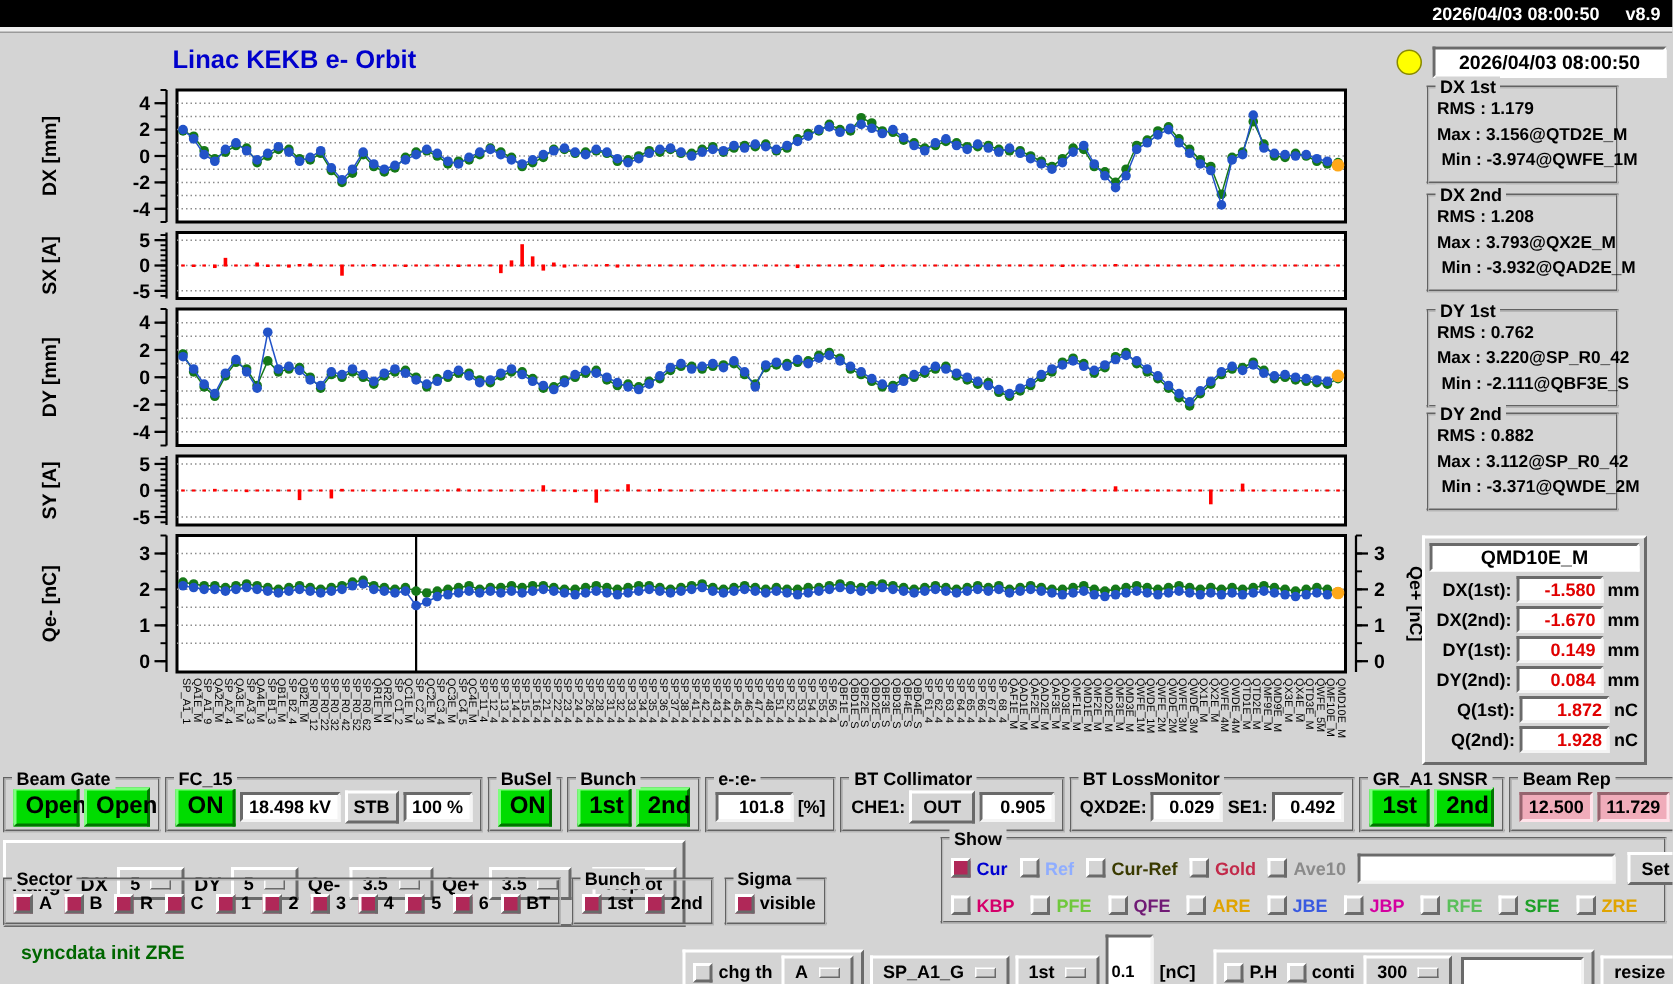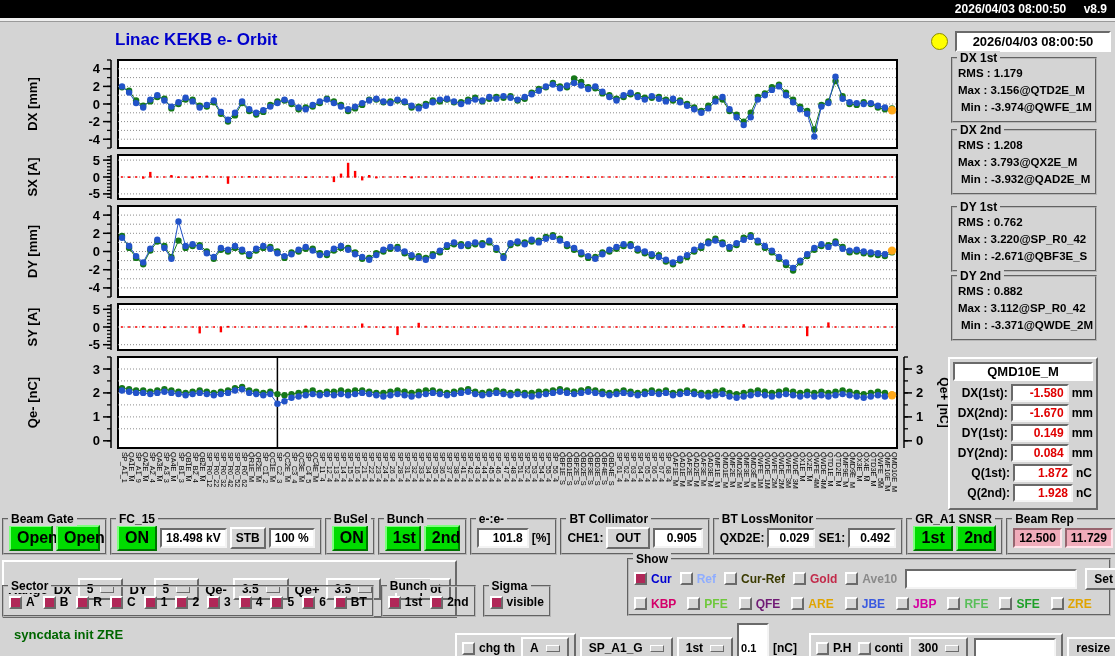--- a/index.html
+++ b/index.html
@@ -30,21 +30,21 @@
   .grp{position:relative;border:2px groove #b6b6b6;padding:6px 5px 3px;box-sizing:border-box}
   .glabel{position:absolute;top:-8px;left:4px;background:var(--bg,#d4d4d4);padding:0 3px;font-size:12px;line-height:14px;white-space:nowrap}
   .cb{display:inline-flex;align-items:center;gap:4px;font-size:13px;white-space:nowrap}
   .cb .ind{width:9px;height:9px;border:2px solid;border-color:#ffffff #6a6a6a #6a6a6a #ffffff;background:var(--bg,#d4d4d4)}
   .cb.on .ind{background:var(--cb_checked,#b02858)}
   .lbl{font-size:12px;white-space:nowrap}
   
   .clockwrap{position:absolute;left:931px;top:31px;display:flex;align-items:center;gap:7px}
   .lamp{width:15px;height:15px;border-radius:50%;background:var(--lamp_yellow,#ffff00);border:1px solid #8a8a00}
   .clockbox{width:148px;text-align:center;font-size:13px;padding:1px 2px}
-  .statgroup{position:absolute;left:951px;width:146px;height:66px;font-size:11.5px}
+  .statgroup{position:absolute;left:951px;width:128px;height:66px;font-size:11.5px}
   .statgroup div{line-height:17px;white-space:nowrap}
   .statline-min{padding-left:3px}
   .bpmpanel{position:absolute;left:948px;top:357px;width:150px;height:153px;
             border:2px solid;border-color:#ffffff #6a6a6a #6a6a6a #ffffff;background:var(--bg,#d4d4d4);box-sizing:border-box;padding:3px}
   .bpmtitle{height:15px;text-align:center;font-size:13px;margin-bottom:2px;padding:0}
   .bpmrow{display:flex;align-items:center;gap:3px;height:20px}
   .bpmrow .rl{width:57px;text-align:right;font-size:12px}
   .bpmrow .rv{width:50px;text-align:right;font-size:12px;color:var(--value_red,#e00000);padding:0 3px;height:14px;line-height:14px}
   .bpmrow .ru{font-size:12px}
   
@@ -1292,21 +1292,21 @@
 <div class="grp statgroup" style="top:129px">
   <span class="glabel">DX 2nd</span>
   <div><span>RMS :</span> <span>1.208</span></div>
   <div><span>Max :</span> <span>3.793@QX2E_M</span></div>
   <div class="statline-min"><span>Min :</span> <span>-3.932@QAD2E_M</span></div>
 </div>
 <div class="grp statgroup" style="top:206px">
   <span class="glabel">DY 1st</span>
   <div><span>RMS :</span> <span>0.762</span></div>
   <div><span>Max :</span> <span>3.220@SP_R0_42</span></div>
-  <div class="statline-min"><span>Min :</span> <span>-2.671@QBF3E_S</span></div>
+  <div class="statline-min"><span>Min :</span> <span>-2.111@QBF3E_S</span></div>
 </div>
 <div class="grp statgroup" style="top:275px">
   <span class="glabel">DY 2nd</span>
   <div><span>RMS :</span> <span>0.882</span></div>
   <div><span>Max :</span> <span>3.112@SP_R0_42</span></div>
   <div class="statline-min"><span>Min :</span> <span>-3.371@QWDE_2M</span></div>
 </div>
 
 <div class="bpmpanel">
   <div class="bpmtitle sunken">QMD10E_M</div>

